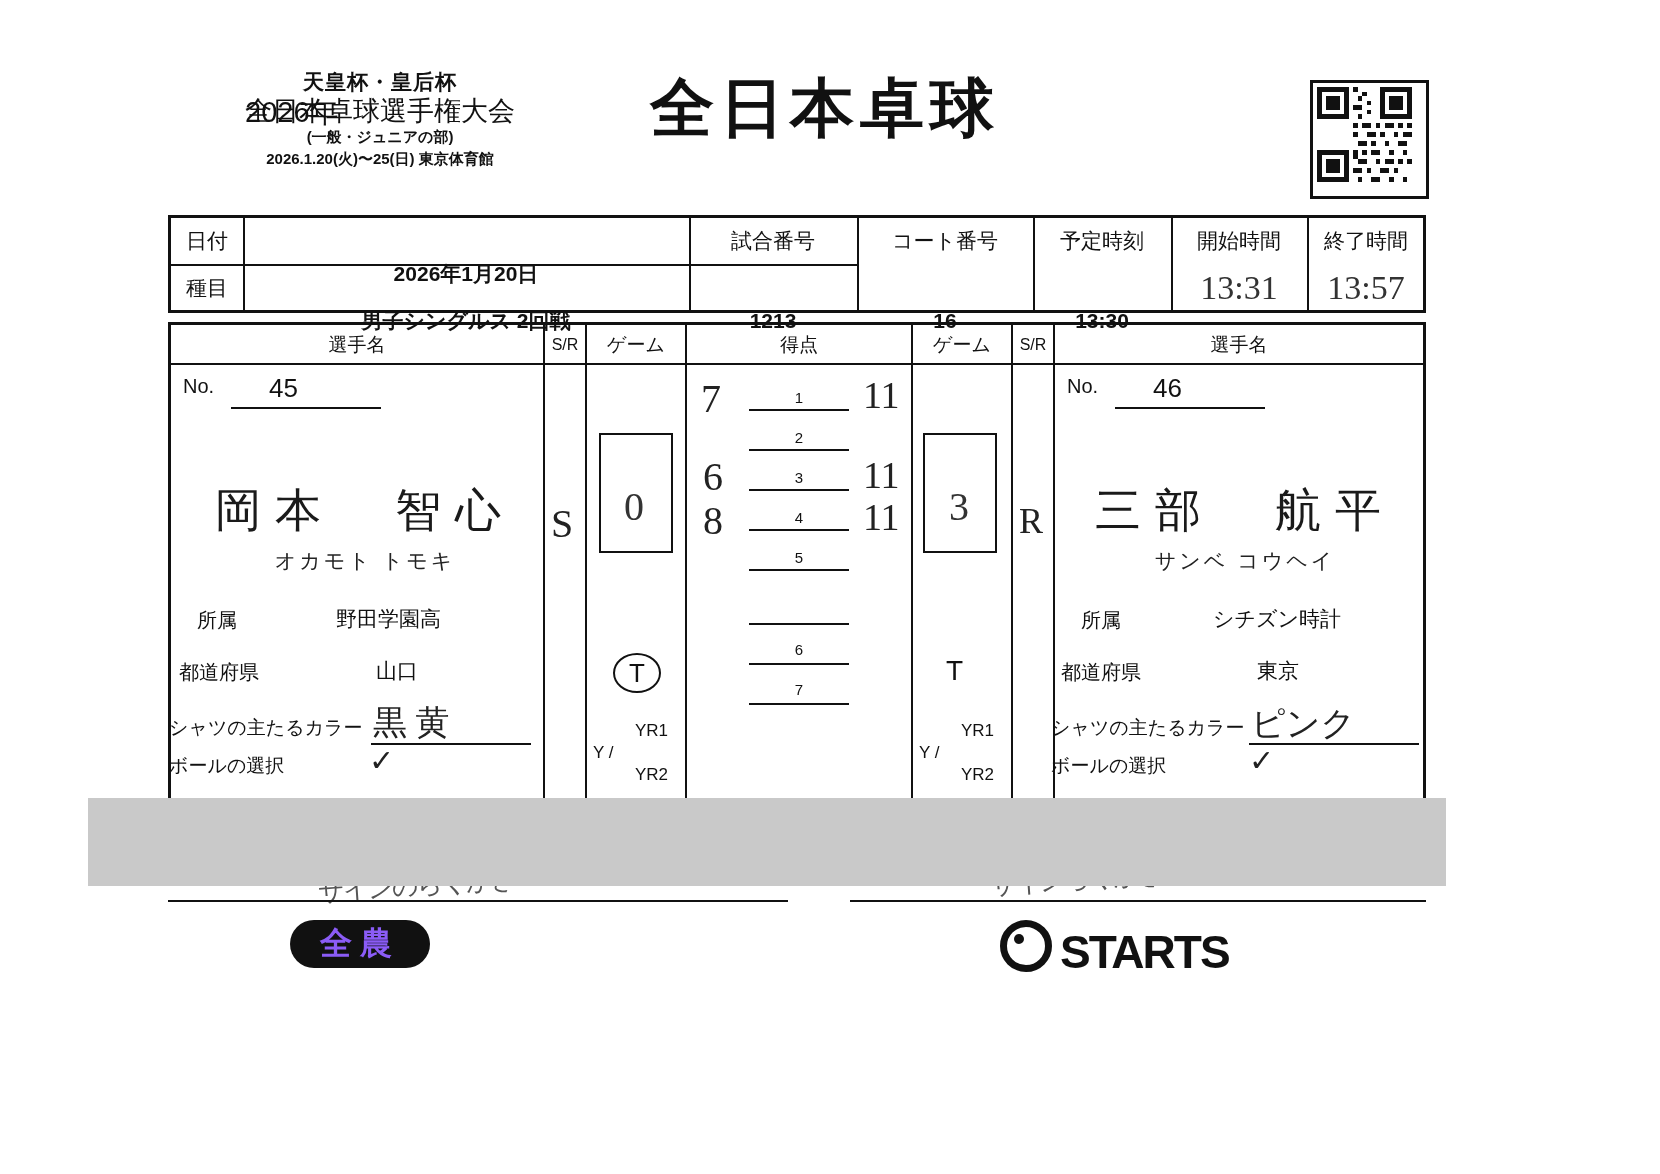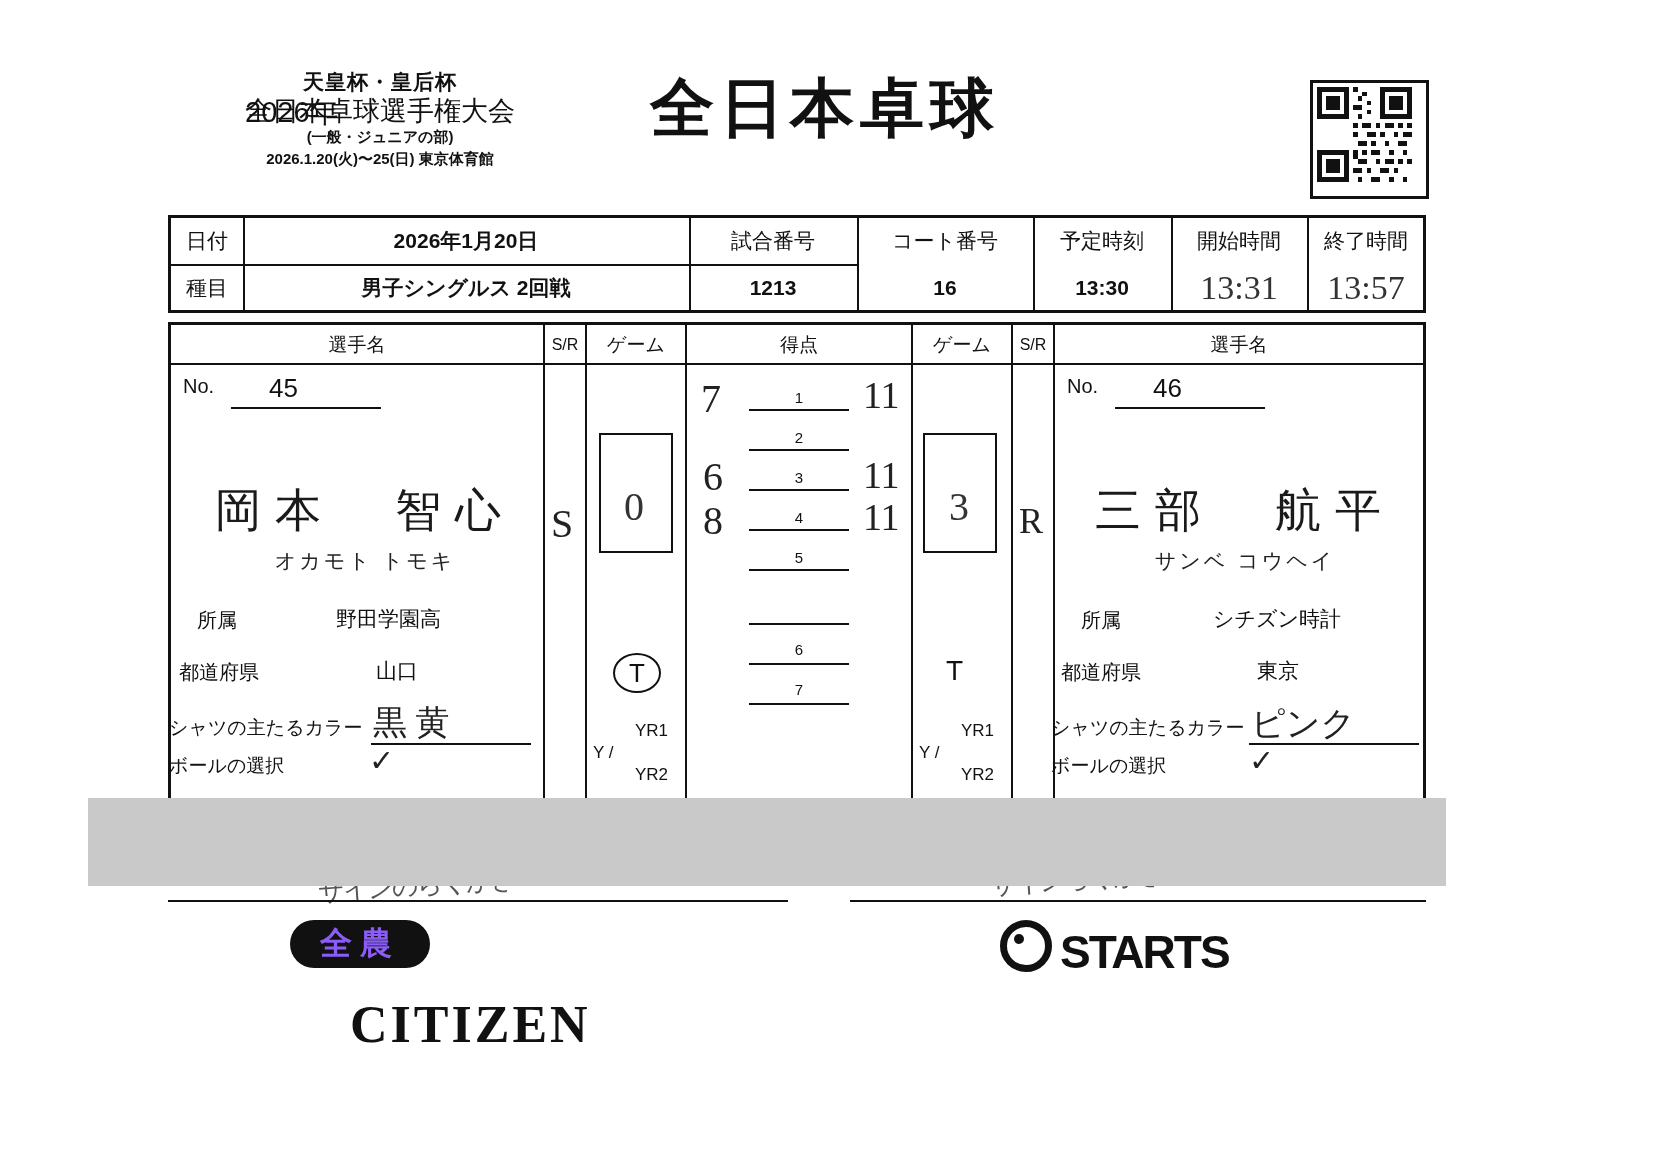--- a/index.html
+++ b/index.html
@@ -22,21 +22,21 @@
   .qr{position:absolute;left:1095px;top:10px;width:105px;height:105px;border:3px solid #111;padding:4px;background:#fff;}
   .qr svg{display:block;}
 
   
   .info{position:absolute;left:168px;top:215px;width:1258px;height:98px;border:3px solid #111;box-sizing:border-box;}
   .info .cell{position:absolute;box-sizing:border-box;display:flex;align-items:center;justify-content:center;
      font-size:21px;}
   .info .vline{position:absolute;top:0;bottom:0;width:2px;background:#111;}
   .info .hline{position:absolute;left:0;width:686px;height:2px;background:#111;}
   .lbl{font-size:21px;}
-  .big{font-size:29px;font-weight:bold;}
+  .big{font-size:29px;font-weight:bold;margin-top:33px;}
   .hand{font-family:"Liberation Serif", serif;color:#333;}
 
   
   .main{position:absolute;left:168px;top:322px;width:1258px;height:560px;border:3px solid #111;box-sizing:border-box;}
   .mrow-head{position:absolute;left:0;top:0;width:100%;height:40px;border-bottom:2px solid #111;box-sizing:border-box;}
   .mv{position:absolute;top:0;bottom:0;width:2px;background:#111;}
   .hcell{position:absolute;top:0;height:40px;display:flex;align-items:center;justify-content:center;font-size:19px;}
 
   .pname{position:absolute;font-family:"DejaVu Sans",sans-serif;font-size:46px;letter-spacing:14px;font-weight:500;color:#1a1a1a;}
   .kana{position:absolute;font-size:21px;letter-spacing:3px;color:#222;}
@@ -300,14 +300,13 @@
   <div class="redact"></div>
 
   <div class="zn">
     <div class="zn-badge">全農</div>
   </div>
 
   <div class="starts">
     <span class="ring"></span><span>STARTS</span>
   </div>
 
-  <div class="citizen">CITIZEN</div>
 </div>
 
 </body></html>

